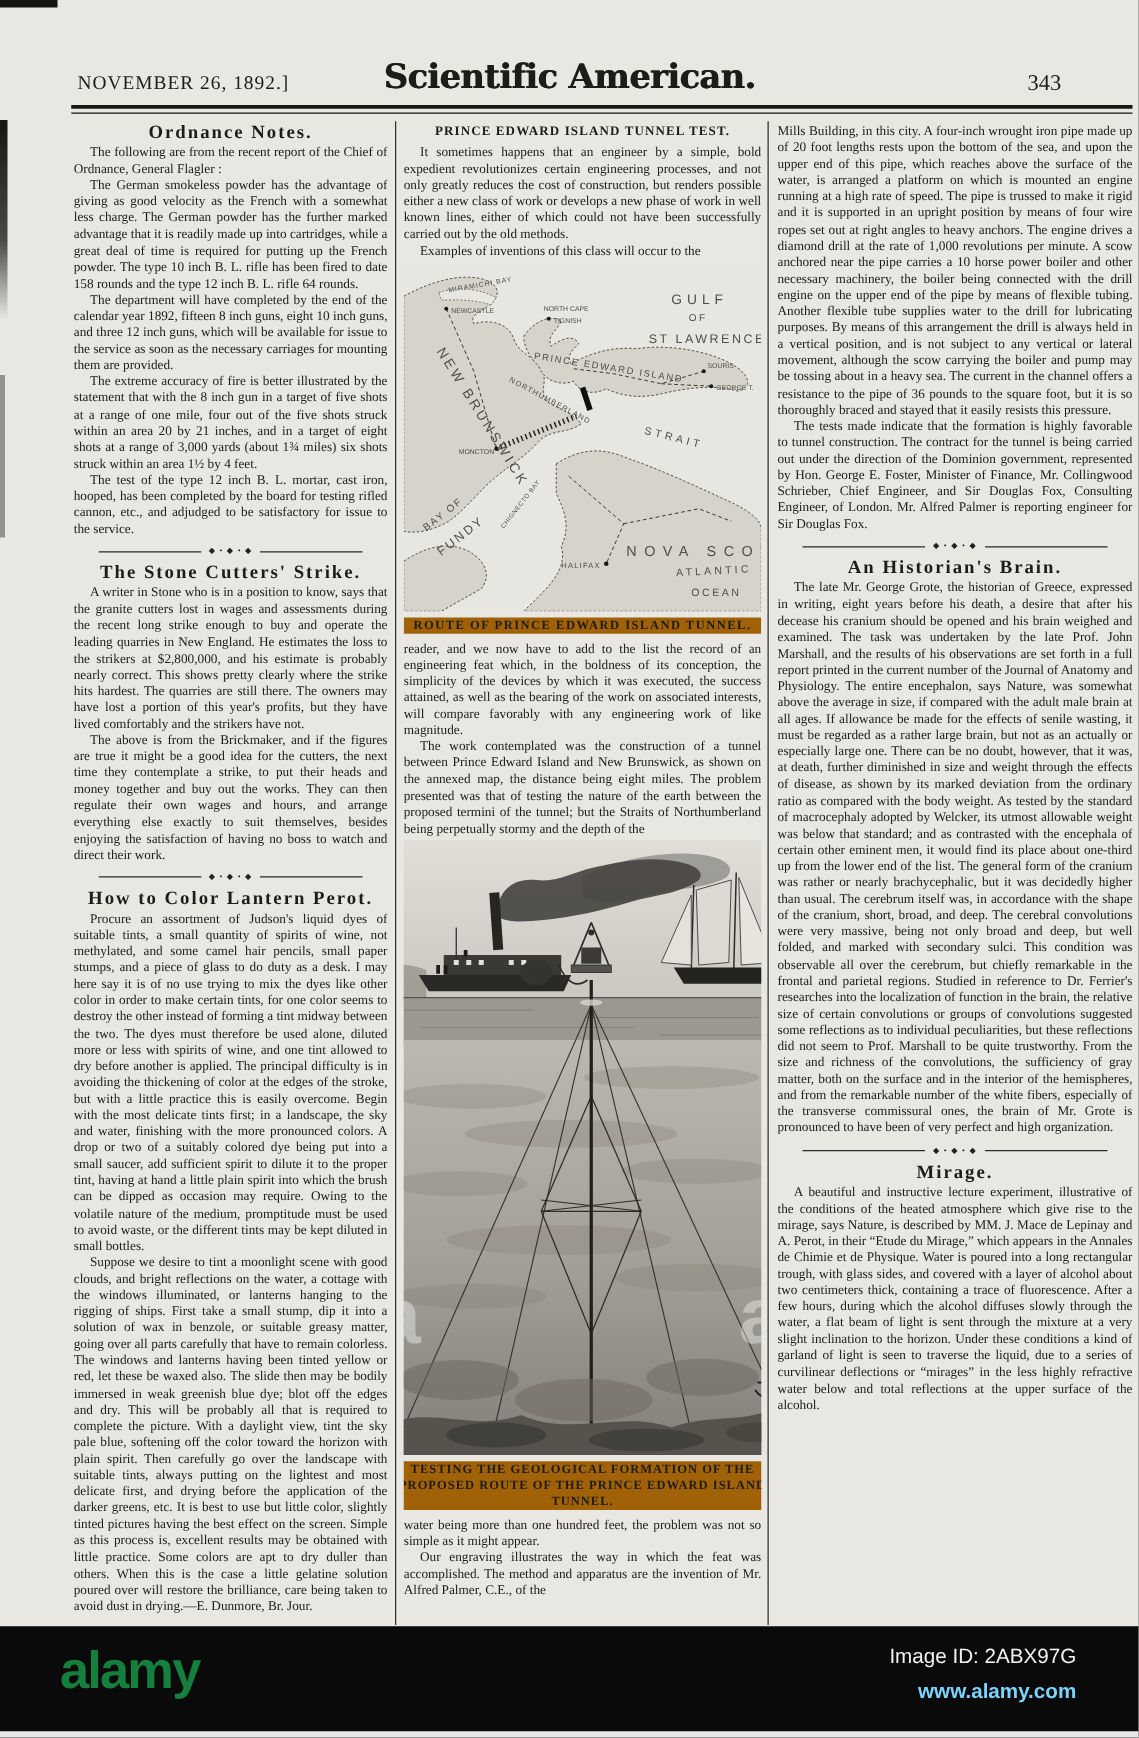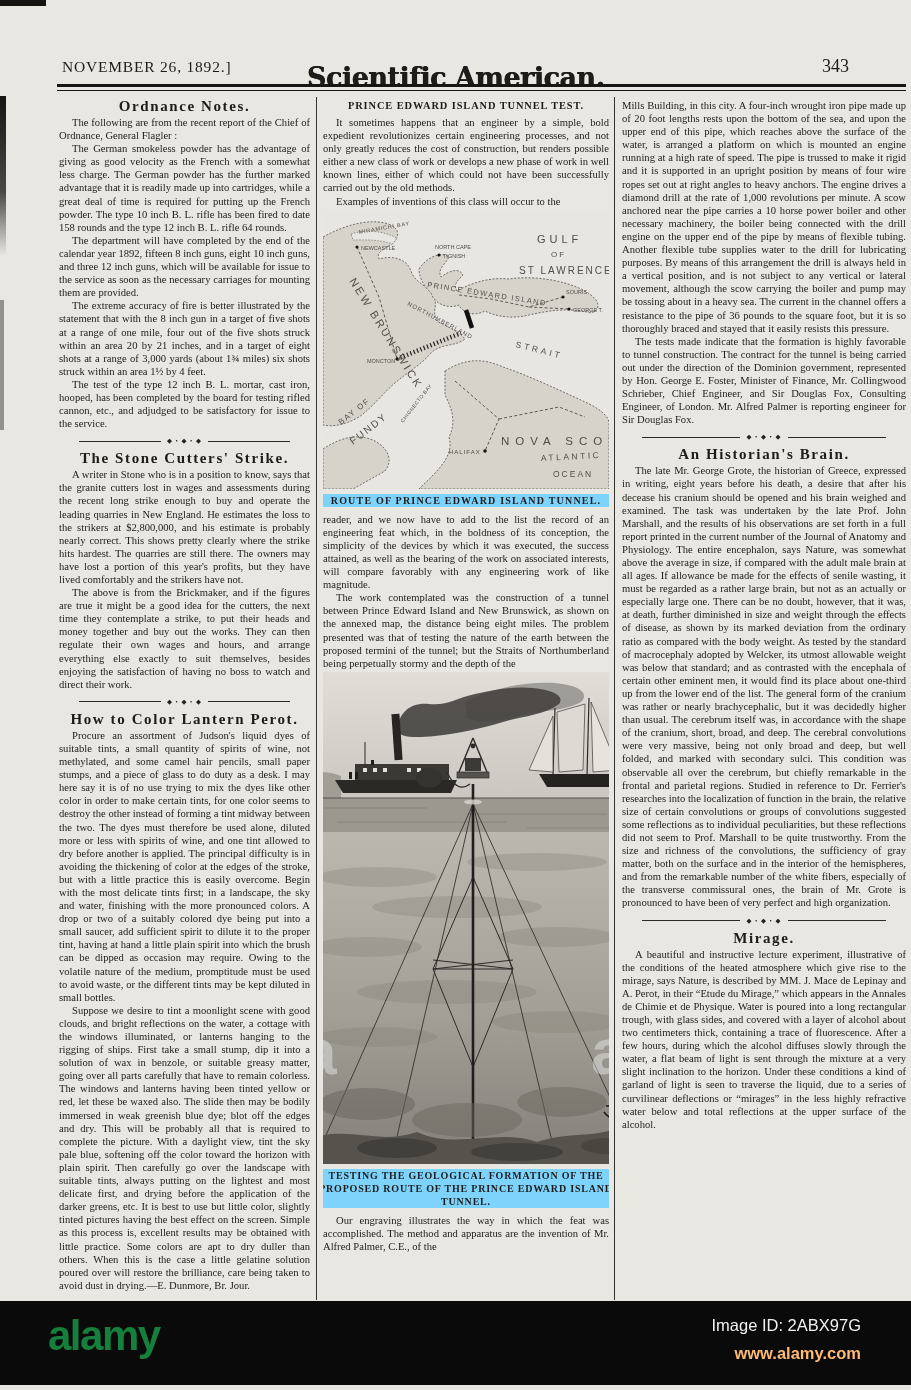--- a/index.html
+++ b/index.html
@@ -5,21 +5,21 @@
   html,body{margin:0;padding:0;background:#555;}
   .page{position:relative;width:911px;height:1390px;background:#e9e7e2;overflow:hidden;
         font-family:"Liberation Serif",serif;color:#1d1c1a;}
   
   .corner-mark{position:absolute;left:0;top:0;width:46px;height:6px;background:#151412;}
   .edge-mark1{position:absolute;left:0;top:96px;width:6px;height:160px;
               background:linear-gradient(#161514,#4a4945 60%,rgba(74,73,69,0));}
   .edge-mark2{position:absolute;left:0;top:300px;width:4px;height:130px;background:#4b4a46;opacity:.55;}
   
   .date{position:absolute;left:62px;top:58px;font-size:15.5px;letter-spacing:.8px;}
-  .masthead{position:absolute;left:0;right:0;top:46px;margin:16px;text-align:center;
+  .masthead{position:absolute;left:0;right:0;top:46px;margin:0;text-align:center;
             font-family:"DejaVu Serif",serif;font-size:27px;font-weight:bold;letter-spacing:-.5px;
             text-shadow:.6px 0 0 #1d1c1a;}
   .pagenum{position:absolute;right:62px;top:56px;font-size:18px;}
   .rule-thick{position:absolute;left:57px;right:5px;top:84px;height:3px;background:#171614;}
   .rule-thin{position:absolute;left:57px;right:5px;top:90px;height:1px;background:#171614;}
   
   .vr{position:absolute;top:97px;height:1203px;width:1px;background:#33322f;z-index:1;}
   .vr-left{left:316px;} .vr-right{left:614px;}
   
   .col{position:absolute;top:99px;font-size:10.6px;line-height:13.1px;text-align:justify;
@@ -33,30 +33,30 @@
              margin:7px 0 4px;line-height:12px;}
   .sec-title.main{font-size:10.4px;letter-spacing:.9px;margin-top:1px;}
   .divider{display:flex;align-items:center;margin:7px 20px 3px;height:8px;}
   .divider::before,.divider::after{content:"";flex:1;border-top:1px solid #2b2a28;}
   .divider .orn{padding:0 6px;font-size:6.5px;color:#222;line-height:6px;}
   .divider .orn::before{content:"◆ • ◆ • ◆";letter-spacing:1px;}
   .figure{position:relative;z-index:3;background:#e9e7e2;}
   .figure svg{display:block;}
   .map-figure{margin:3px 0 0;}
   .illus-figure{margin:2px 0 0 -16px;width:318px;}
-  .fig-caption{position:relative;z-index:3;background:#7dd3fc;text-align:center;font-weight:bold;
+  .fig-caption{position:relative;z-index:3;background:#a16207;text-align:center;font-weight:bold;
                font-size:10px;letter-spacing:1.2px;margin:5px 0 6px;line-height:13px;}
   .fig-caption.wide{margin-left:-16px;width:318px;letter-spacing:.8px;}
   
   .footer{position:absolute;left:0;top:1301px;width:911px;height:84px;background:#0a0a0a;z-index:6;
           font-family:"Liberation Sans",sans-serif;}
   .alamy-logo{position:absolute;left:48px;top:14px;color:#15803d;font-size:42px;font-weight:bold;
               letter-spacing:-1.5px;line-height:42px;}
   .footer-id{position:absolute;right:50px;top:15px;color:#f1f1f1;font-size:16.5px;text-align:right;}
-  .footer-www{position:absolute;right:50px;top:43px;color:#fdba74;font-size:16.5px;font-weight:bold;text-align:left;margin-left:44px;}
+  .footer-www{position:absolute;right:50px;top:43px;color:#7dd3fc;font-size:16.5px;font-weight:bold;text-align:left;margin-left:44px;}
   .map-label{fill:#504e49;font-family:"Liberation Sans",sans-serif;}
 </style>
 </head>
 <body>
 
 <div class="page">
 
   <div class="corner-mark"></div>
   <div class="edge-mark1"></div>
   <div class="edge-mark2"></div>
@@ -269,20 +269,21 @@
           <ellipse cx="210" cy="480" rx="46" ry="9" fill="#403e38" opacity=".85"></ellipse>
           <ellipse cx="300" cy="474" rx="26" ry="8" fill="#47443e" opacity=".85"></ellipse>
         </g>
 
         <text x="-6" y="402" font-family="Liberation Sans, sans-serif" font-weight="bold" font-size="64" fill="#ffffff" opacity=".38">a</text>
         <text x="284" y="402" font-family="Liberation Sans, sans-serif" font-weight="bold" font-size="64" fill="#ffffff" opacity=".38">a</text>
       </svg>
     </div>
     <div class="fig-caption wide">TESTING THE GEOLOGICAL FORMATION OF THE PROPOSED ROUTE OF THE PRINCE EDWARD ISLAND TUNNEL.</div>
 
+    <p class="cont">water being more than one hundred feet, the problem was not so simple as it might appear.</p>
     <p>Our engraving illustrates the way in which the feat was accomplished. The method and apparatus are the invention of Mr. Alfred Palmer, C.E., of the</p>
   </div>
 
   <div class="col col-right">
     <p class="cont">Mills Building, in this city. A four-inch wrought iron pipe made up of 20 foot lengths rests upon the bottom of the sea, and upon the upper end of this pipe, which reaches above the surface of the water, is arranged a platform on which is mounted an engine running at a high rate of speed. The pipe is trussed to make it rigid and it is supported in an upright position by means of four wire ropes set out at right angles to heavy anchors. The engine drives a diamond drill at the rate of 1,000 revolutions per minute. A scow anchored near the pipe carries a 10 horse power boiler and other necessary machinery, the boiler being connected with the drill engine on the upper end of the pipe by means of flexible tubing. Another flexible tube supplies water to the drill for lubricating purposes. By means of this arrangement the drill is always held in a vertical position, and is not subject to any vertical or lateral movement, although the scow carrying the boiler and pump may be tossing about in a heavy sea. The current in the channel offers a resistance to the pipe of 36 pounds to the square foot, but it is so thoroughly braced and stayed that it easily resists this pressure.</p>
     <p>The tests made indicate that the formation is highly favorable to tunnel construction. The contract for the tunnel is being carried out under the direction of the Dominion government, represented by Hon. George E. Foster, Minister of Finance, Mr. Collingwood Schrieber, Chief Engineer, and Sir Douglas Fox, Consulting Engineer, of London. Mr. Alfred Palmer is reporting engineer for Sir Douglas Fox.</p>
     <div class="divider">
         <span class="orn"></span>
       </div>
     <h2 class="sec-title">An Historian's Brain.</h2>

